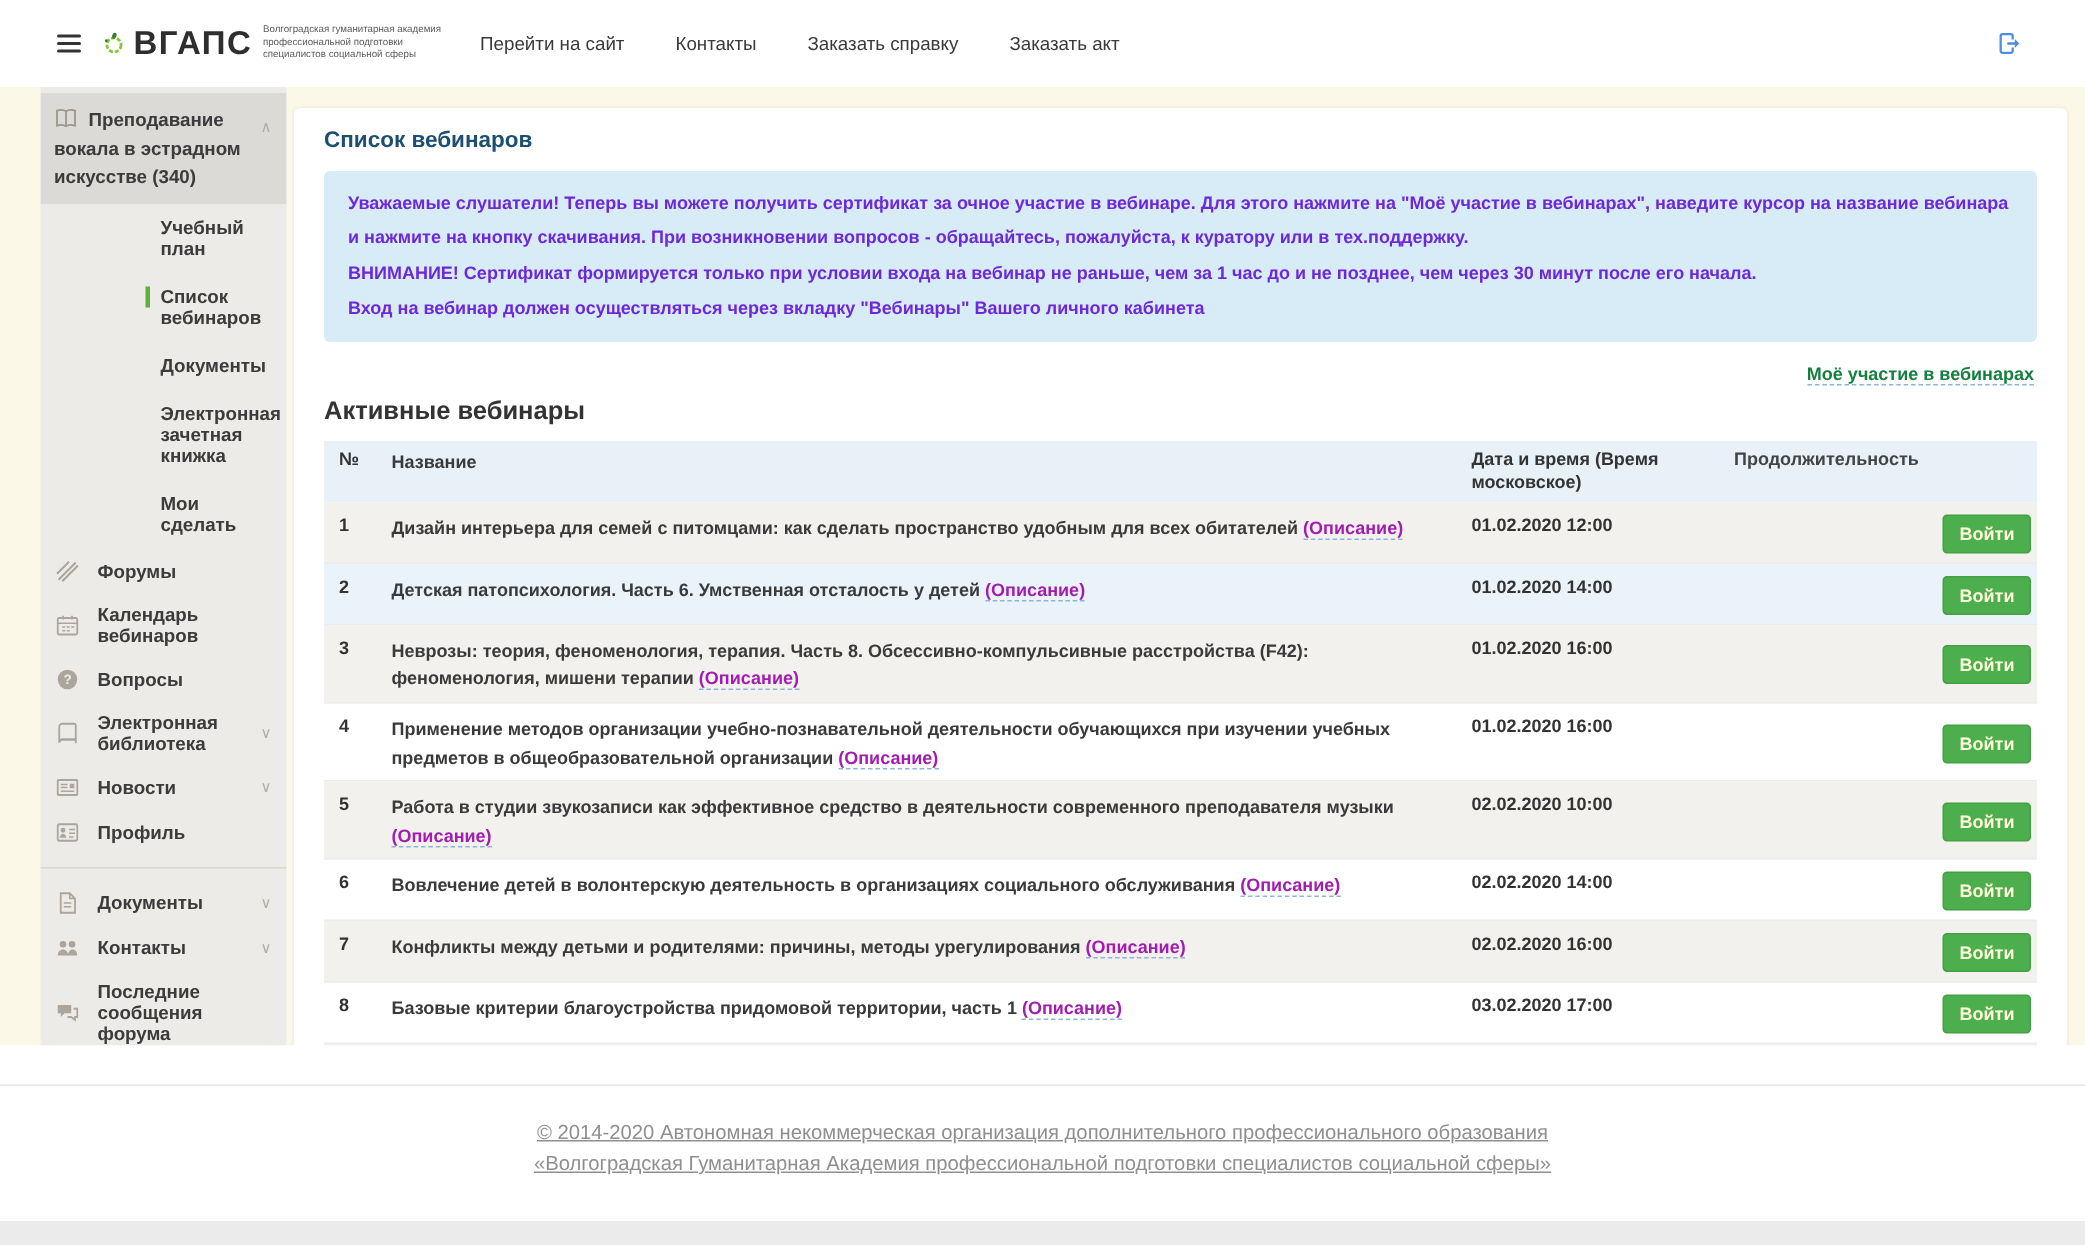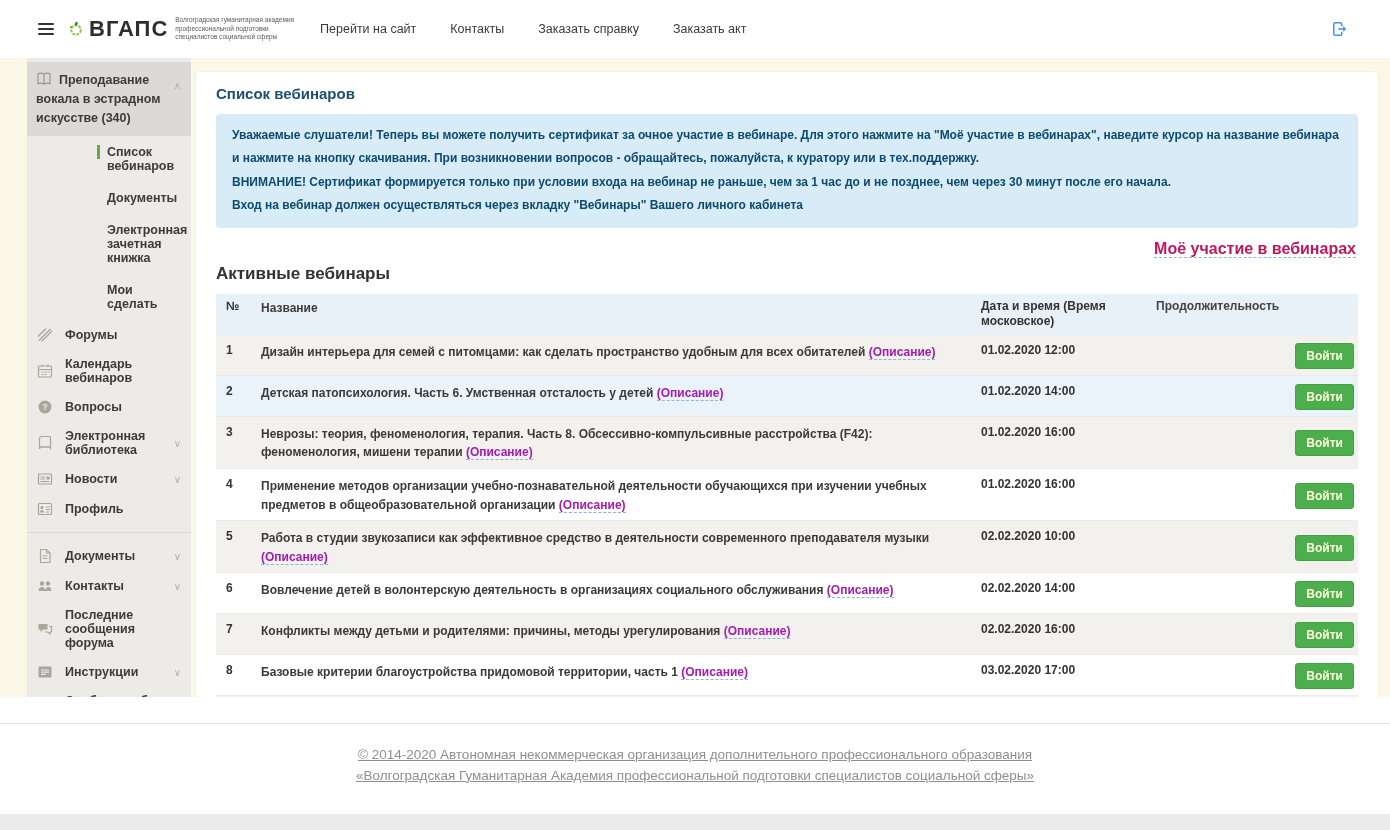--- a/index.html
+++ b/index.html
@@ -31,23 +31,23 @@
   .menu-item .lbl { flex:1; }
   .chev { color:#b3ada4; font-size:10px; font-weight:normal; }
   .ic { width:16px; height:16px; flex:0 0 16px; }
   .ic svg { display:block; width:100%; height:100%; }
   .side-divider { border-top:1px solid #d9d6d0; margin:8px 0; }
 
   
   .content { flex:1; padding:14px 12px 0 5px; height:100%; }
   .card { background:#fff; border-radius:4px; box-shadow:0 0 3px rgba(0,0,0,.08); min-height:618px; padding:13px 20px 20px; }
   .page-title { font-size:15px; font-weight:bold; color:#1d4f72; margin-bottom:12px; }
-  .notice { background:#d8ecf7; border-radius:4px; padding:10px 16px; color:#0c4a6e; font-weight:bold; font-size:12px; line-height:1.95; }
+  .notice { background:#d8ecf7; border-radius:4px; padding:10px 16px; color:#6d28d9; font-weight:bold; font-size:12px; line-height:1.95; }
   .participation { text-align:right; margin:12px 2px 4px; }
-  .participation a { color:#be185d; font-size:16px; font-weight:bold; text-decoration:none; border-bottom:1px dashed #8fb3d9; cursor:pointer;margin-top:29px; }
+  .participation a { color:#15803d; font-size:12px; font-weight:bold; text-decoration:none; border-bottom:1px dashed #8fb3d9; cursor:pointer;margin-top:29px; }
   .section-title { font-size:17px; font-weight:bold; color:#333; margin:6px 0 10px; }
 
   .t-head { display:flex; background:#e9f1f8; font-size:12px; font-weight:bold; color:#444; padding:5px 0; align-items:flex-start; }
   .t-row { display:flex; font-size:12px; min-height:37px; padding:8px 0 6px; border-bottom:1px solid #ececec; }
   .t-row.alt { background:#f2f1ee; }
   .t-row.hl  { background:#eaf3fa; }
   .c-num  { width:45px; padding-left:10px; font-weight:bold; color:#333; }
   .c-name { flex:1; padding-right:14px; font-weight:bold; color:#3a3a3a; line-height:1.55; }
   .c-date { width:175px; font-weight:bold; color:#333; line-height:1.3; padding-right:8px; }
   .c-dur  { width:118px; }
@@ -107,20 +107,21 @@
 
     <div class="sidebar">
       <div class="course-head">
         <span class="ic">
           <svg viewBox="0 0 16 16">
               <path d="M8 3.2C6.6 2.2 3.8 2.1 2 2.8v10c1.8-.7 4.6-.6 6 .4 1.4-1 4.2-1.1 6-.4v-10c-1.8-.7-4.6-.6-6 .4v10" fill="none" stroke="#9b968c" stroke-width="1.2"></path>
             </svg>
         </span><span>Преподавание вокала в эстрадном искусстве (340)</span>
         <span class="chev">∧</span>
       </div>
+      <div class="sub-item">Учебный план</div>
       <div class="sub-item active">Список вебинаров</div>
       <div class="sub-item">Документы</div>
       <div class="sub-item">Электронная зачетная книжка</div>
       <div class="sub-item">Мои сделать</div>
 
       <div class="menu-item">
         <span class="ic">
             <svg viewBox="0 0 16 16">
               <path d="M2 13.5L13.5 2M4.5 14.5L15 4M1 9.5L9 1.5" stroke="#aba59b" stroke-width="1.4" fill="none"></path>
             </svg>

